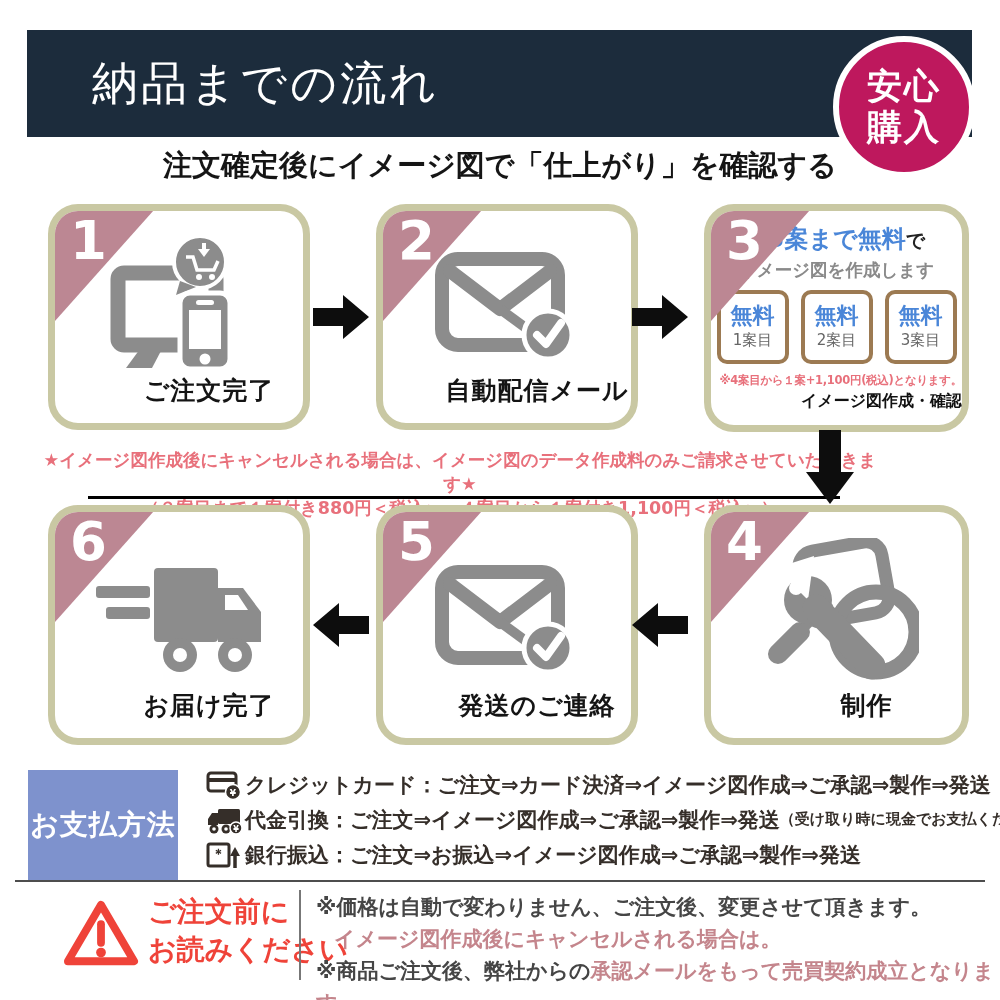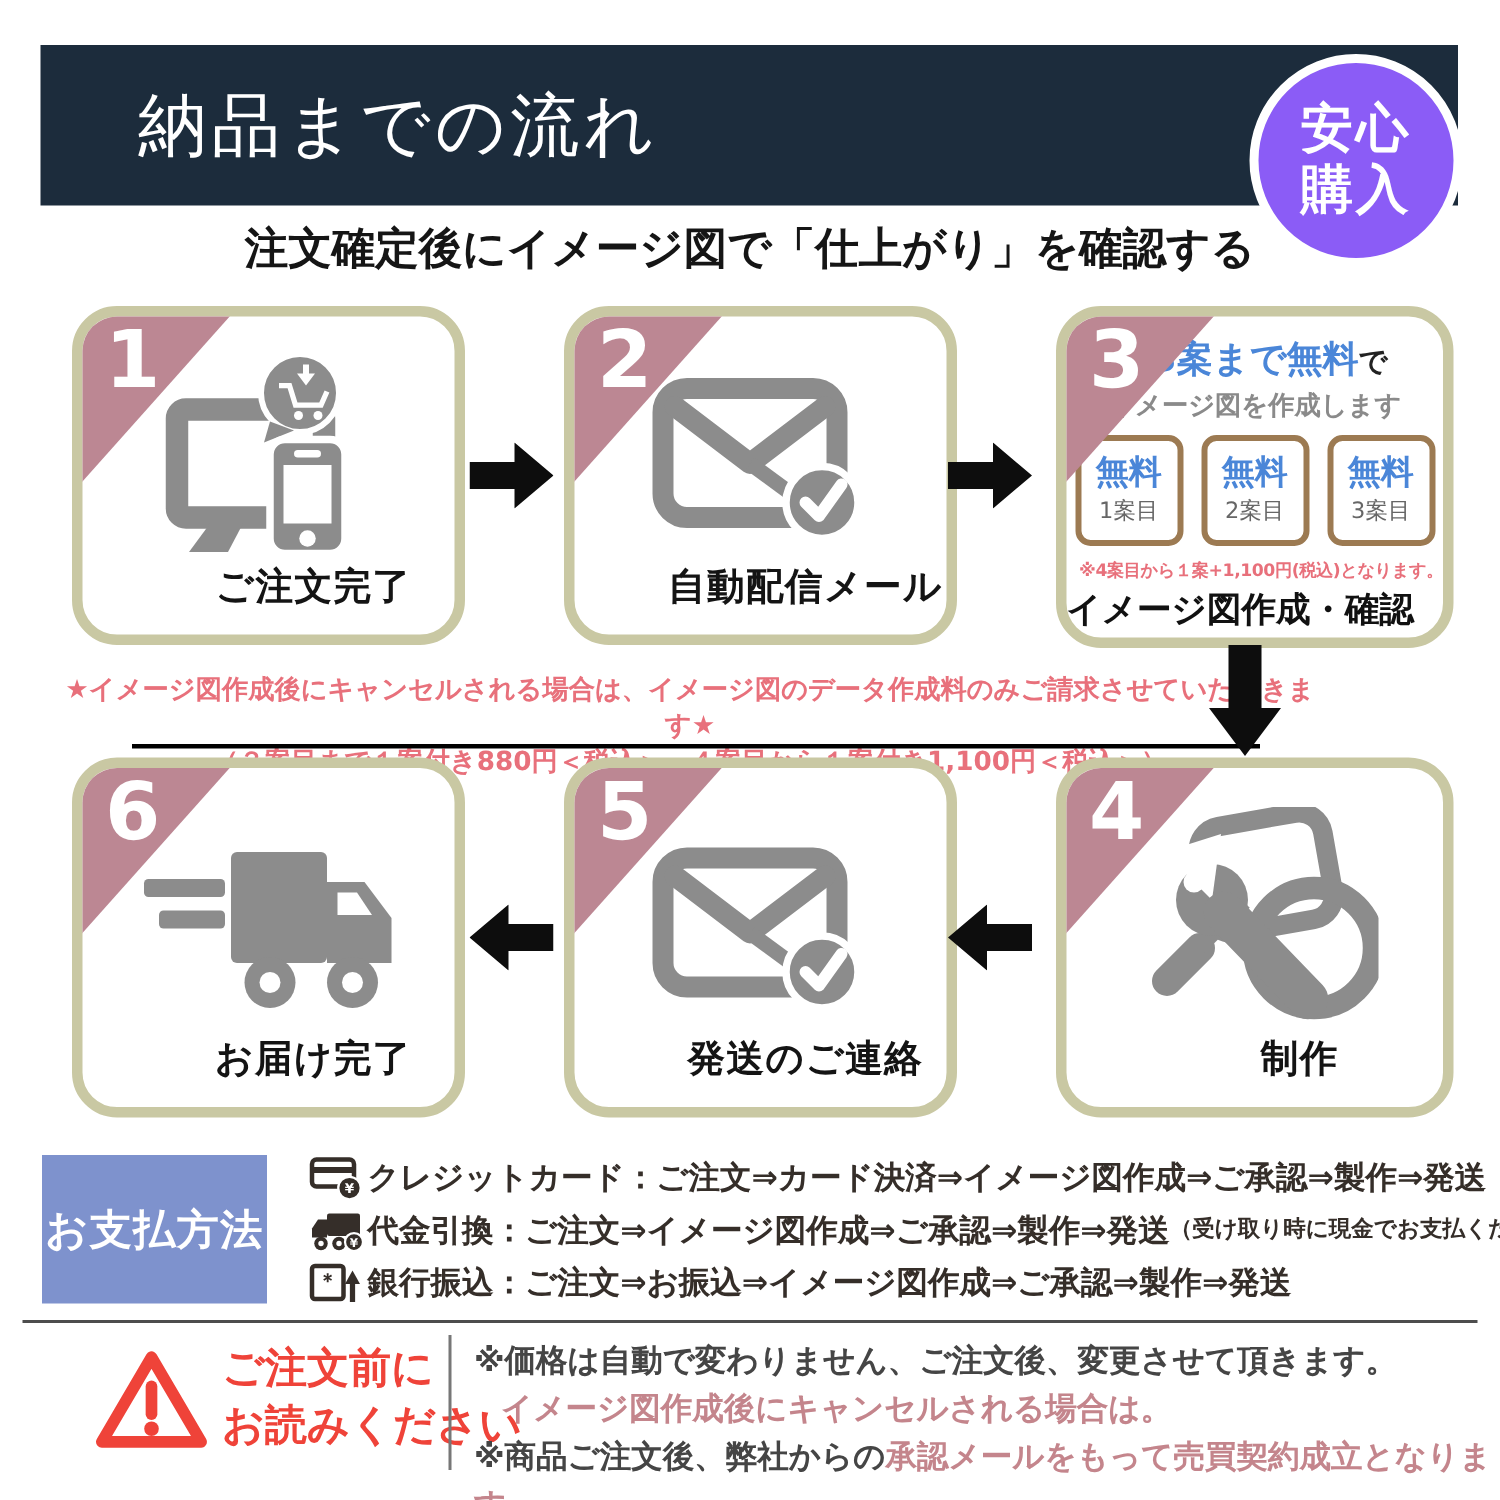--- a/index.html
+++ b/index.html
@@ -4,21 +4,21 @@
 <style>
   html,body{margin:0;padding:0;background:#fff;}
   .canvas{position:relative;width:1000px;height:1000px;background:#fff;
           font-family:"DejaVu Sans",sans-serif;overflow:hidden;}
 
   
   .header-bar{position:absolute;left:27px;top:30px;width:945px;height:107px;background:#1c2c3c;}
   .header-title{position:absolute;left:60px;top:30px;height:125px;line-height:107px;
                 color:#fff;font-family:"DejaVu Serif",serif;font-size:46px;letter-spacing:3px;margin-left:32px;}
   .badge{position:absolute;left:833px;top:36px;width:130px;height:130px;border:6px solid #fff;
-         border-radius:50%;background:#8b5cf6;display:flex;flex-direction:column;
+         border-radius:50%;background:#be185d;display:flex;flex-direction:column;
          align-items:center;justify-content:center;color:#fff;font-size:35px;font-weight:700;
          line-height:41px;letter-spacing:2px;}
   .subtitle{position:absolute;left:0;top:146px;width:1000px;text-align:center;
             font-size:29px;font-weight:700;color:#151515;}
 
   
   .step{position:absolute;width:262px;background:#fff;border:7px solid #c9c8a3;
         border-radius:30px;box-sizing:border-box;overflow:hidden;}
   .row1{top:204px;height:226px;}
   .row2{top:505px;height:240px;}
@@ -34,33 +34,33 @@
   .s3-blue{color:#4a86d8;font-size:24px;font-weight:800;}
   .s3-suffix{color:#222;font-size:19px;font-weight:700;}
   .s3-sub{text-align:center;color:#8a8a8a;font-size:17.5px;font-weight:600;margin-top:3px;}
   .plans{display:flex;justify-content:center;gap:12px;margin-top:8px;}
   .plan{width:64px;height:66px;border:4px solid #9c7a52;border-radius:10px;background:#fff;
         display:flex;flex-direction:column;align-items:center;justify-content:center;}
   .plan-free{color:#4a86d8;font-size:22px;font-weight:800;line-height:24px;}
   .plan-name{color:#666;font-size:15px;margin-top:3px;}
   .s3-note{text-align:right;color:#e8707b;font-size:11.5px;font-weight:700;margin-top:9px;
            letter-spacing:-0.3px;}
-  .s3-label{text-align:left;color:#111;font-size:23px;font-weight:800;margin-top:3px;}
+  .s3-label{text-align:right;color:#111;font-size:16px;font-weight:800;margin-top:3px;}
 
   
   .arrow{position:absolute;}
   .arrow svg{display:block;}
 
   
   .cancel-note{position:absolute;left:40px;top:448px;width:840px;text-align:center;
                color:#e8707b;font-size:17.5px;font-weight:700;line-height:24px;}
   .underline{position:absolute;left:88px;top:496px;width:752px;height:3px;background:#000;}
 
   
-  .pay-label{position:absolute;left:28px;top:770px;width:150px;height:99px;background:#7e92cd;
+  .pay-label{position:absolute;left:28px;top:770px;width:150px;height:110px;background:#7e92cd;
              display:flex;align-items:center;justify-content:center;color:#fff;
              font-size:28px;font-weight:600;letter-spacing:1px;}
   .pay-list{position:absolute;left:203px;top:769px;display:flex;flex-direction:column;gap:4px;}
   .pay-row{display:flex;align-items:center;height:31px;}
   .pay-icon{width:42px;display:flex;justify-content:center;align-items:center;}
   .pay-text{font-size:21px;font-weight:700;color:#352e29;white-space:nowrap;}
   .pay-suffix{font-size:15px;font-weight:700;color:#352e29;white-space:nowrap;}
 
   
   .divider{position:absolute;left:15px;top:880px;width:970px;height:2px;background:#4d4d4d;}

